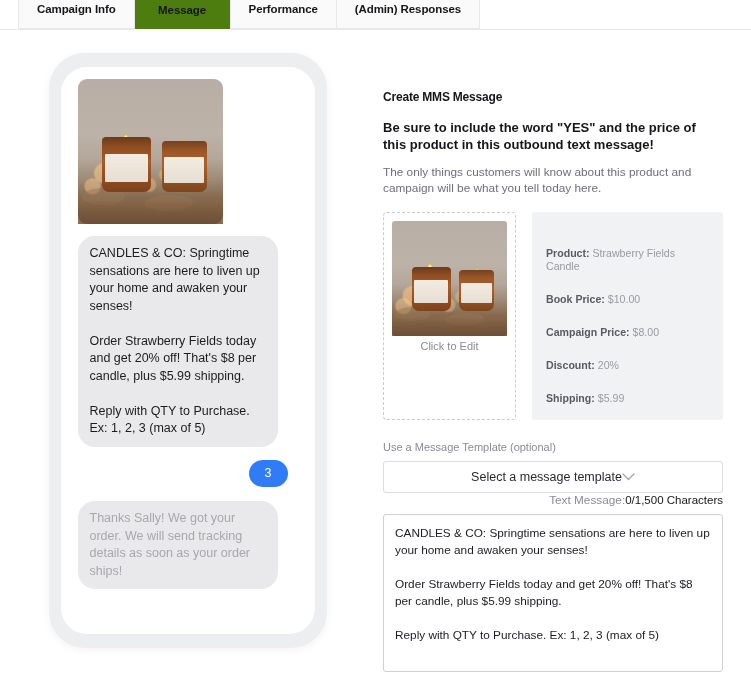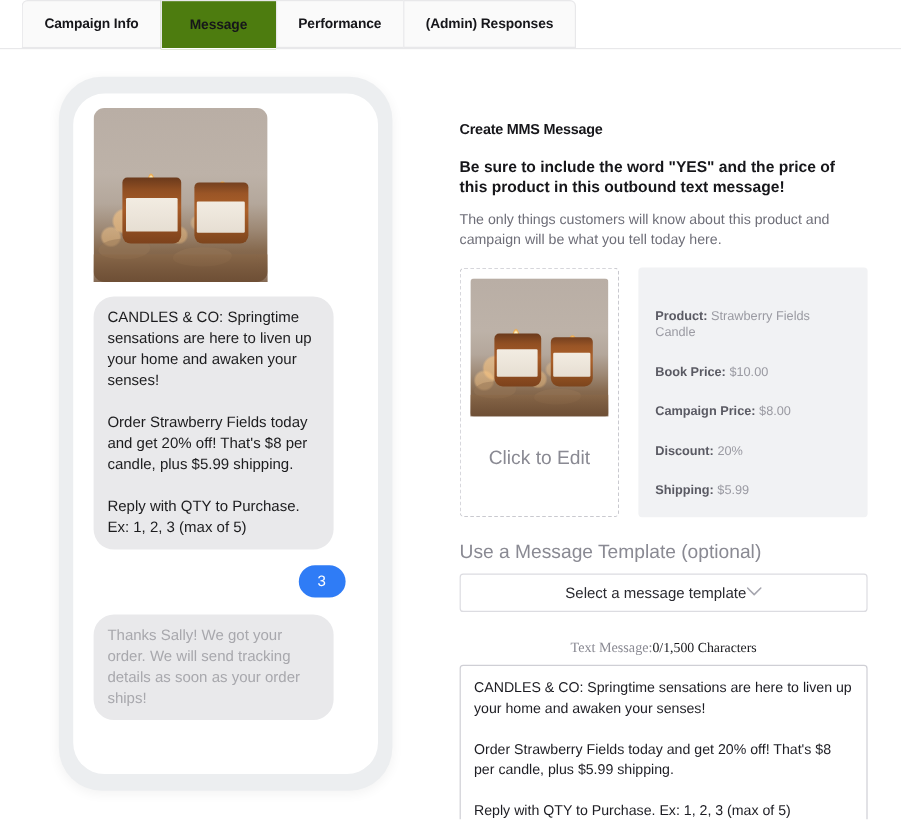--- a/index.html
+++ b/index.html
@@ -17,21 +17,21 @@
     width: 751px;
     height: 683px;
     background: #ffffff;
     border-radius: 10px;
     overflow: hidden;
   }
 
   
   .tabbar {
     position: relative;
-    height: 41px;
+    height: 30px;
     background: #ffffff;
     border-bottom: 1px solid #e8e8ea;
     padding-left: 18px;
     display: flex;
     align-items: flex-end;
   }
   .tab {
     height: 40px;
     min-width: 96px;
     padding: 0 18px;
@@ -210,58 +210,56 @@
   .thumbbox {
     width: 133px;
     border: 1px dashed #c9c9cf;
     border-radius: 4px;
     padding: 8px 8px 6px 8px;
     text-align: center;
     cursor: pointer;
     background: #ffffff;
   }
   .thumbbox .mms-img { width: 115px; height: 115px; margin: 0 auto; border-radius: 3px; }
-  .cte { font-size: 16px; color: #8a8a93; margin-top: 27px; }
+  .cte { font-size: 11px; color: #8a8a93; margin-top: 4px; }
 
   .prodbox {
     flex: 1;
     background: #f1f2f4;
     border-radius: 3px;
     padding: 15px 14px;
   }
   .prodline { font-size: 10.6px; color: #9a9aa2; line-height: 13px; margin-top: 20px; }
   .prodline b { color: #5a5a63; font-weight: 700; }
 
   .fieldlabel {
     margin-top: 21px;
-    font-size: 16px;
+    font-size: 11px;
     color: #8a8a93;
   }
   .select {
     margin-top: 8px;
     height: 32px;
     border: 1px solid #dcdce1;
     border-radius: 3px;
     display: flex;
     align-items: center;
     padding: 0 11px;
     font-size: 12.5px;
     color: #2a2a30;
     cursor: pointer;
     background: #fff;
     justify-content: center;
   }
   .chev { color: #a5a5ae; font-size: 11px; }
 
   .tmrow {
     display: flex;
-    justify-content: center;
+    justify-content: flex-end;
     align-items: baseline;
-    margin-top: 22px;
-    font-family: Liberation Serif, serif;
   }
   .tmrow .lbl { font-size: 11.8px; color: #8a8a93; }
   .tmrow .cnt { font-size: 11.5px; color: #16161a; font-weight: 400; }
 
   .textarea {
     margin-top: 7px;
     height: 158px;
     border: 1px solid #cfcfd5;
     border-radius: 3px;
     padding: 10px 11px;

